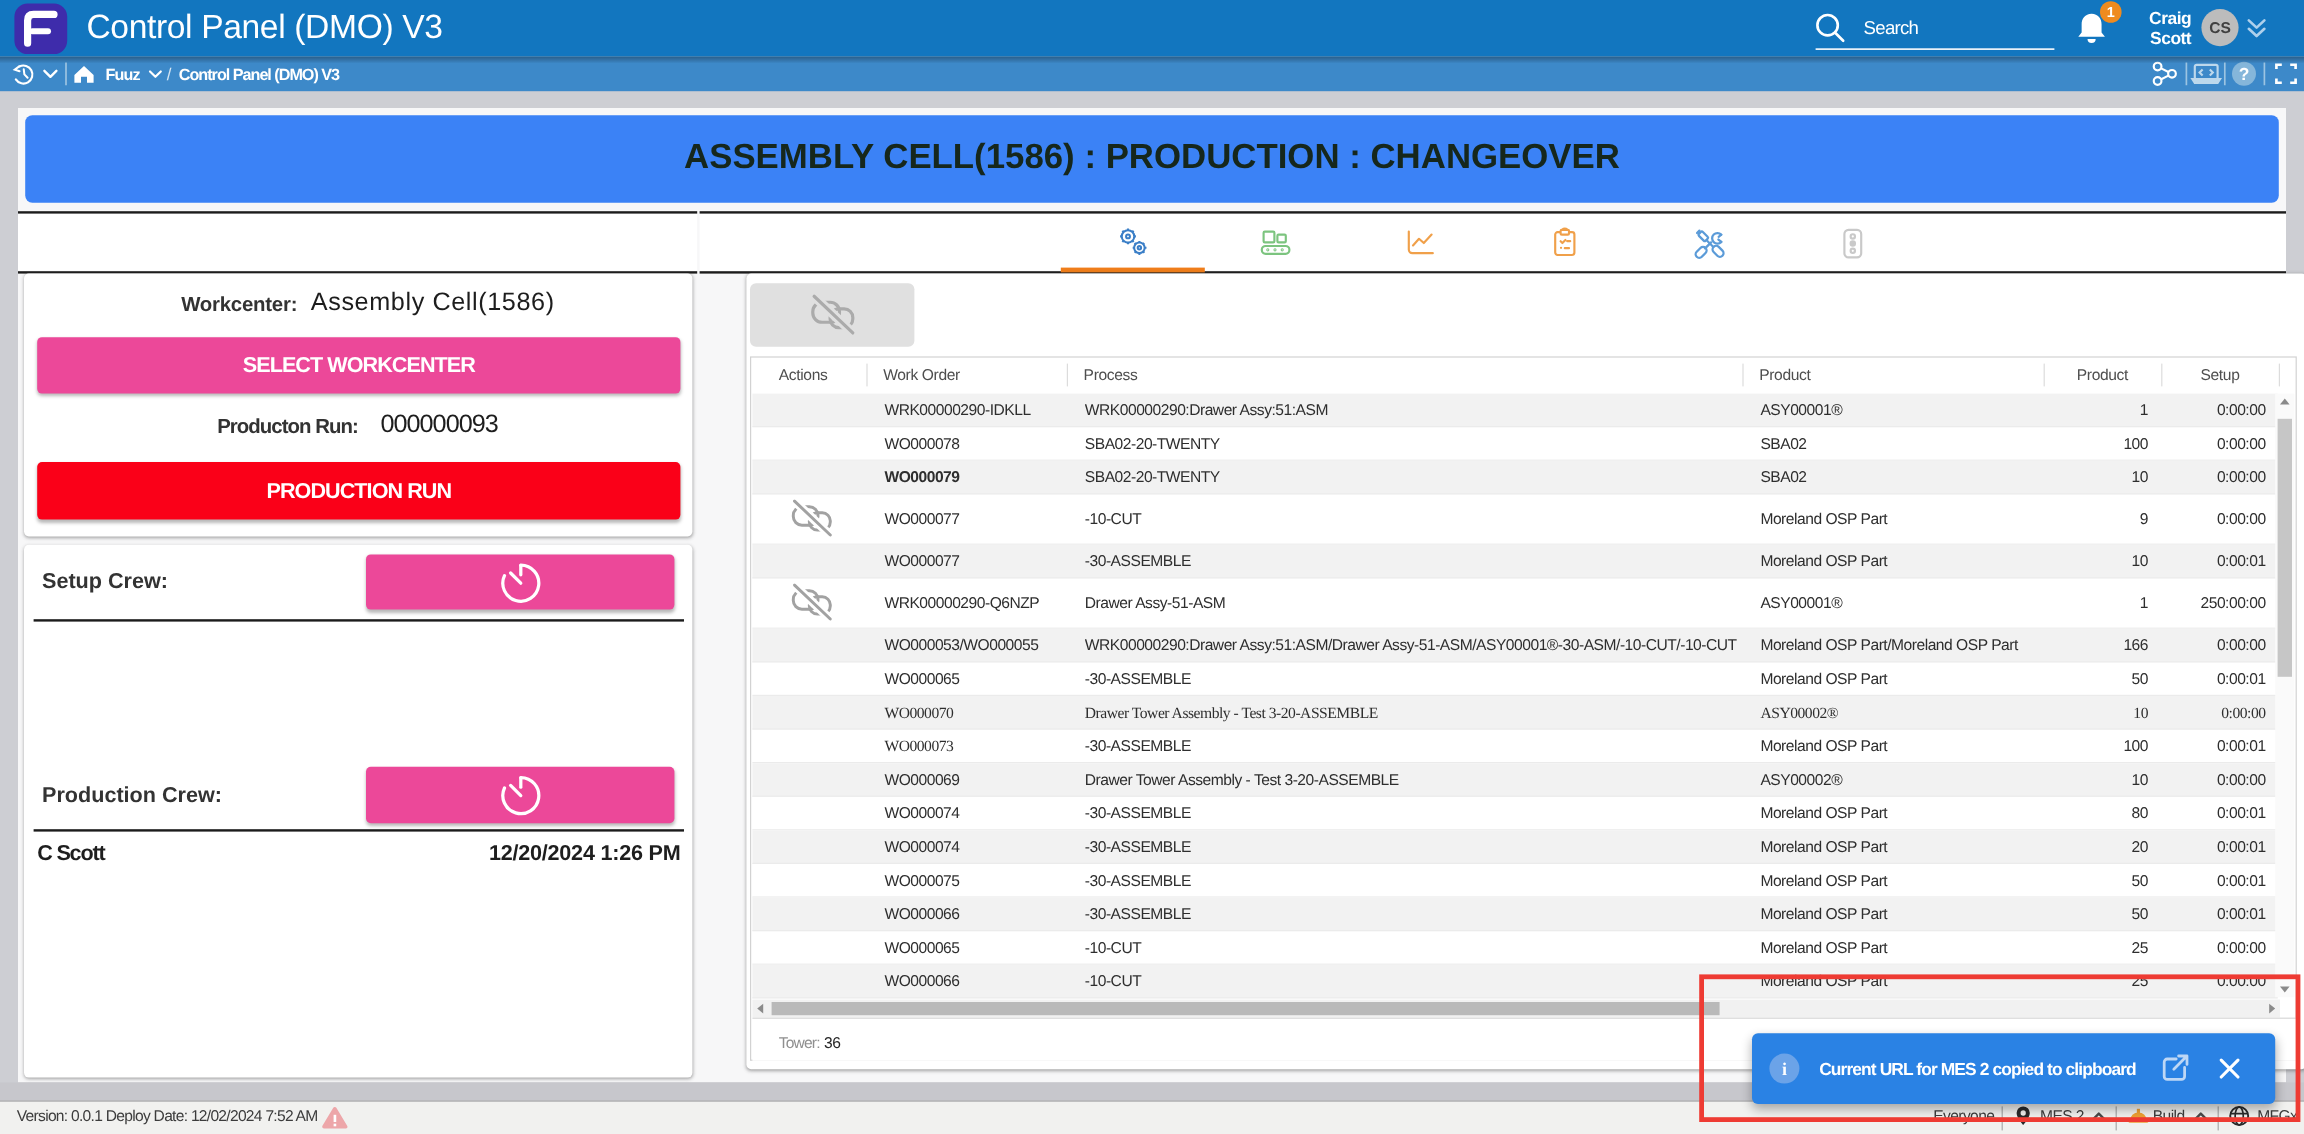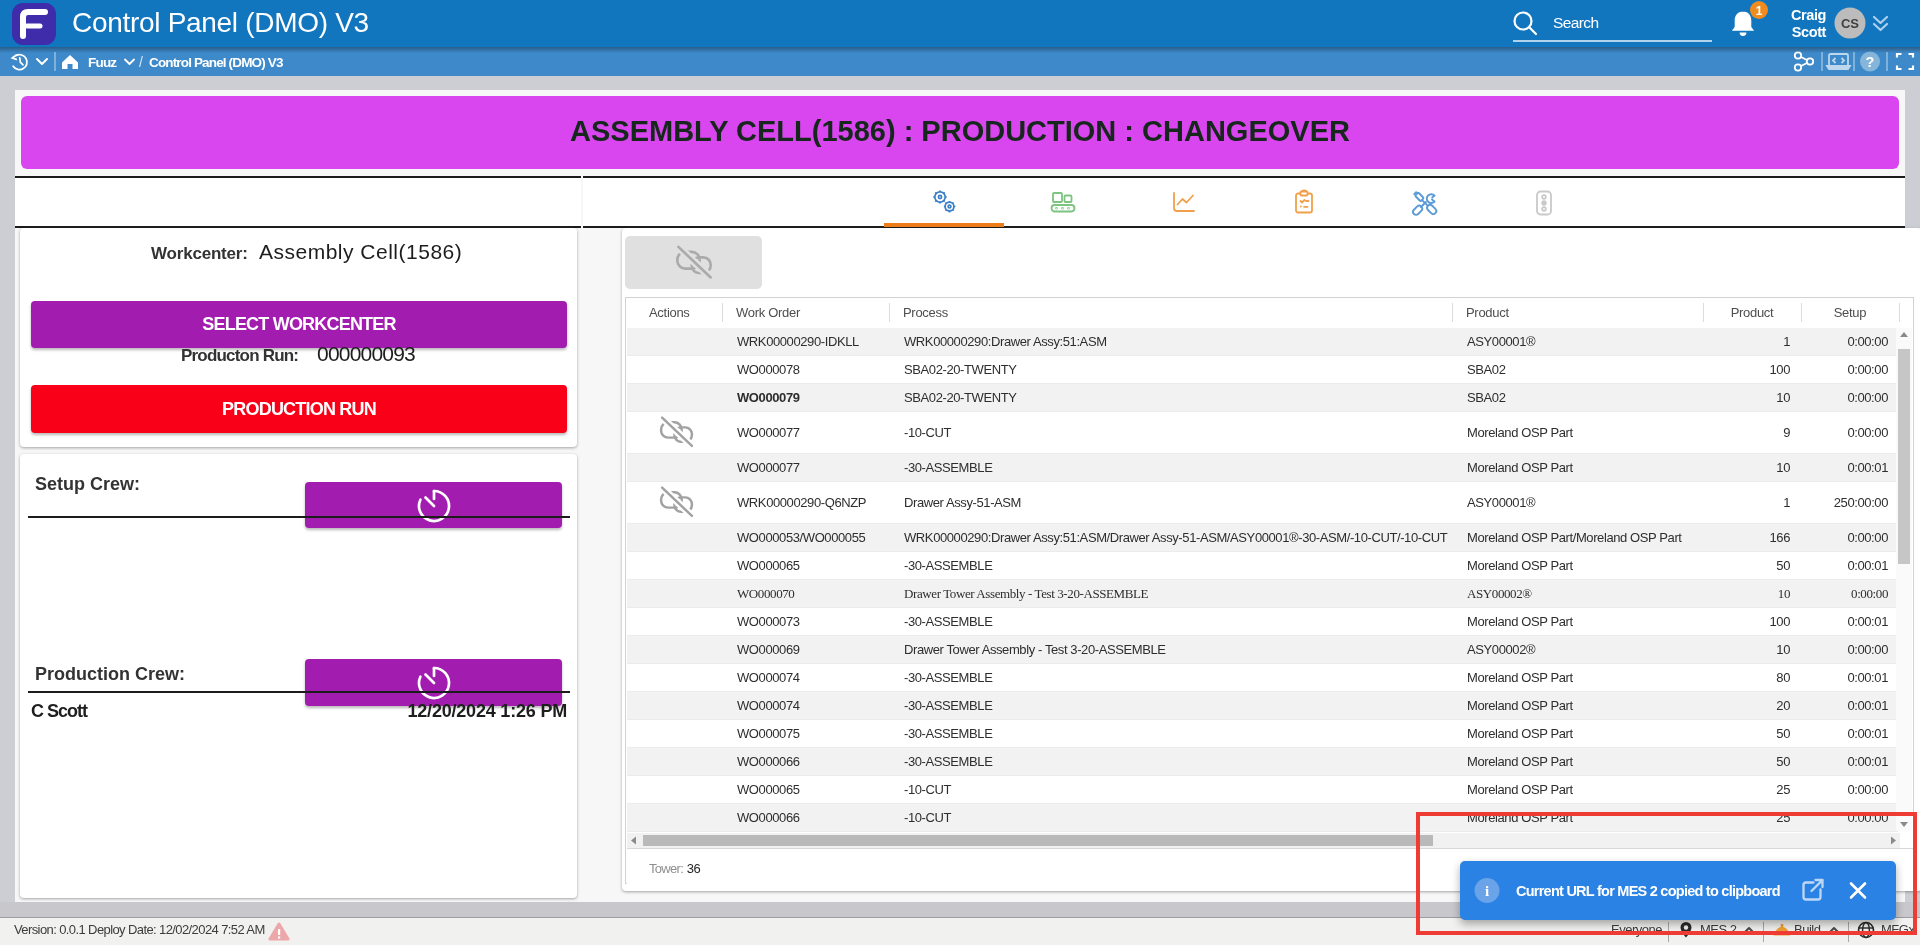--- a/index.html
+++ b/index.html
@@ -5,35 +5,35 @@
 * { margin:0; padding:0; box-sizing:border-box; }
 html,body { width:1920px; height:945px; overflow:hidden; font-family:"Liberation Sans", sans-serif; background:#cdced3; }
 .abs { position:absolute; }
 
 #hdr { position:absolute; left:0; top:0; width:1920px; height:47px; background:#1276bf; z-index:30; }
 #hdrshadow { position:absolute; left:0; top:47px; width:1920px; height:6px; background:linear-gradient(rgba(0,0,0,.32), rgba(0,0,0,0)); z-index:29; }
 #crumb { position:absolute; left:0; top:47px; width:1920px; height:29px; background:#3d89c9; z-index:28; }
 #title { position:absolute; left:72px; top:7px; font-size:28px; color:#fff; letter-spacing:-0.3px; z-index:35; }
 
 #panel { position:absolute; left:15px; top:90px; width:1890px; height:812px; background:#f7f7f8; }
-#banner { position:absolute; left:6px; top:6px; width:1878px; height:73px; background:#d946ef; border-radius:6px; }
+#banner { position:absolute; left:6px; top:6px; width:1878px; height:73px; background:#3b82f6; border-radius:6px; }
 #banner span { position:absolute; left:0; right:0; top:19px; text-align:center; font-size:29px; font-weight:bold; color:#16271c; letter-spacing:0; }
 
 #tabsL { position:absolute; left:0; top:86px; width:566px; height:52px; background:#fff; border-top:2px solid #1c1c1c; border-bottom:2px solid #1c1c1c; }
 #tabsR { position:absolute; left:568px; top:86px; width:1322px; height:52px; background:#fff; border-top:2px solid #1c1c1c; border-bottom:2px solid #1c1c1c; }
 .tabic { position:absolute; top:11px; width:120px; height:28px; text-align:center; }
 #tabind { position:absolute; left:301px; top:45px; width:120px; height:4px; background:#ef7d1a; }
 
 .card { position:absolute; background:#fff; border-radius:4px; box-shadow:0 1px 3px rgba(60,60,60,.45); }
 #card1 { left:5px; top:138px; width:557px; height:219px; }
 #card2 { left:5px; top:364px; width:557px; height:444px; }
 .lbl { font-weight:bold; font-size:17px; color:#333; }
 .val { font-size:21px; color:#1d1d1d; letter-spacing:-0.4px; }
 .btn { position:absolute; border-radius:4px; color:#fff; font-weight:bold; font-size:18px; text-align:center; letter-spacing:-0.8px; box-shadow:0 2px 3px rgba(0,0,0,.28); }
-.btn-blue { background:#a21caf;margin-top:20px; }
+.btn-blue { background:#ec4899; }
 .btn-red { background:#fa0018; }
 .sep-dark { position:absolute; left:8px; width:542px; height:2px; background:#1c1c1c; }
 
 #cardR { left:575px; top:138px; width:1300px; height:663px;margin-left:32px; }
 #unlinkbtn { position:absolute; left:3px; top:8px; width:137px; height:53px; background:#e0e0e0; border-radius:5px; }
 
 #tbl { position:absolute; left:3px; top:69px; width:1289px; height:587px; border:1px solid #d2d2d2; background:#fff; }
 .hcell { position:absolute; top:0; height:29px; line-height:30px; font-size:13px; color:#4e4e4e; letter-spacing:-0.3px; }
 .hsep { position:absolute; top:5px; height:19px; width:1px; background:#dcdcdc; }
 .row { position:absolute; left:1px; width:1271px; border-bottom:1px solid #ebebeb; }
@@ -220,21 +220,21 @@
     <div class="btn btn-blue" style="left:285px; top:8px; width:257px; height:46px;">
       <svg width="40" height="40" viewBox="0 0 40 40" style="margin-top:3px;">
         <g stroke="#fff" stroke-width="2.7" fill="none" stroke-linecap="round">
           <path d="M20 6 A15 15 0 1 1 6.4 14.7"></path>
           <path d="M20 6.2 L20 14"></path>
           <path d="M11.5 12.5 L20 21"></path>
         </g>
       </svg>
     </div>
     <div class="sep-dark" style="top:62px;"></div>
-    <div class="abs" style="left:15px; top:210px;"><span class="lbl" style="font-size:18px;">Production Crew:</span></div>
+    <div class="abs" style="left:15px; top:198px;"><span class="lbl" style="font-size:18px;">Production Crew:</span></div>
     <div class="btn btn-blue" style="left:285px; top:185px; width:257px; height:47px;">
       <svg width="40" height="40" viewBox="0 0 40 40" style="margin-top:3px;">
         <g stroke="#fff" stroke-width="2.7" fill="none" stroke-linecap="round">
           <path d="M20 6 A15 15 0 1 1 6.4 14.7"></path>
           <path d="M20 6.2 L20 14"></path>
           <path d="M11.5 12.5 L20 21"></path>
         </g>
       </svg>
     </div>
     <div class="sep-dark" style="top:237px;"></div>
@@ -344,21 +344,21 @@
             <div class="cell cr" style="left:1175px; width:86px;">0:00:01</div>
           </div>
           <div class="row g" style="top:282px; height:28px;font-family:Liberation Serif, serif;">
             <div class="cell" style="left:110px; width:150px;">WO000070</div>
             <div class="cell" style="left:277px; width:545px; overflow:hidden;">Drawer Tower Assembly - Test 3-20-ASSEMBLE</div>
             <div class="cell" style="left:840px; width:230px;">ASY00002®</div>
             <div class="cell cr" style="left:1077px; width:86px;">10</div>
             <div class="cell cr" style="left:1175px; width:86px;">0:00:00</div>
           </div>
           <div class="row " style="top:310px; height:28px;">
-            <div class="cell" style="left:110px; width:150px;">WO000073</div>
+            <div class="cell" style="left:110px; width:150px;font-family:Liberation Serif, serif;">WO000073</div>
             <div class="cell" style="left:277px; width:545px; overflow:hidden;">-30-ASSEMBLE</div>
             <div class="cell" style="left:840px; width:230px;">Moreland OSP Part</div>
             <div class="cell cr" style="left:1077px; width:86px;">100</div>
             <div class="cell cr" style="left:1175px; width:86px;">0:00:01</div>
           </div>
           <div class="row g" style="top:338px; height:28px;">
             <div class="cell" style="left:110px; width:150px;">WO000069</div>
             <div class="cell" style="left:277px; width:545px; overflow:hidden;">Drawer Tower Assembly - Test 3-20-ASSEMBLE</div>
             <div class="cell" style="left:840px; width:230px;">ASY00002®</div>
             <div class="cell cr" style="left:1077px; width:86px;">10</div>

